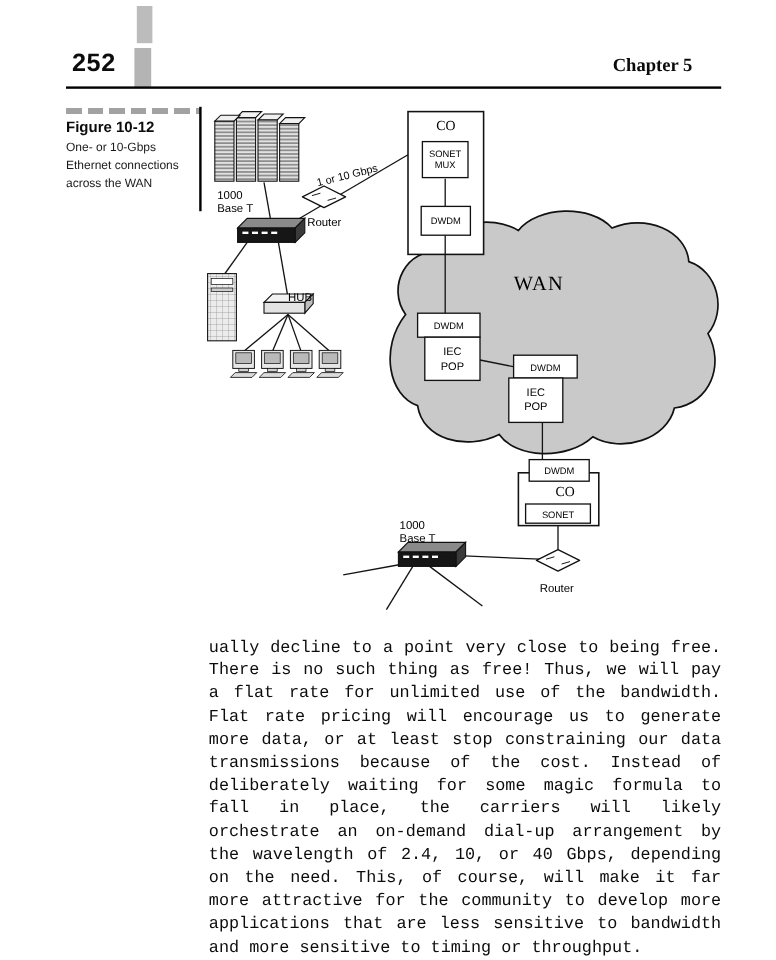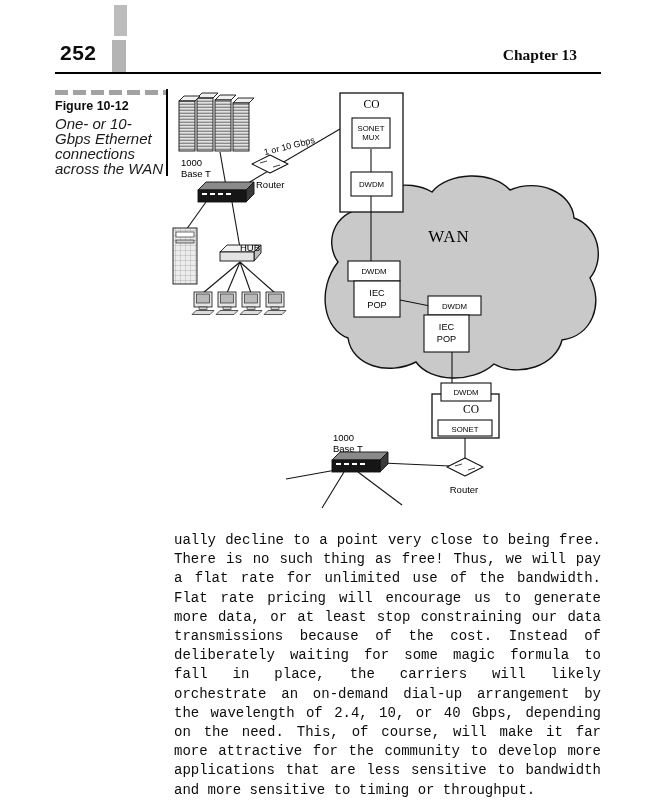--- a/index.html
+++ b/index.html
@@ -7,37 +7,37 @@
         font-family:"Liberation Sans",sans-serif;color:#0c0c0c;}
   .abs{position:absolute;}
   .page-number{left:60px;top:41px;font-size:21px;font-weight:bold;letter-spacing:.5px;}
   .chapter{right:70px;top:46px;font-size:15.5px;font-weight:bold;font-family:"Liberation Serif",serif;}
   .header-rule{left:55px;top:72px;width:546px;height:2.2px;background:#000;}
   .graybar-top{left:114px;top:5px;width:13px;height:31px;background:#bcbcbc;}
   .graybar-bottom{left:112px;top:40px;width:14px;height:33px;background:#b4b4b4;}
   .fig-dashes{left:55px;top:90px;width:112px;height:5px;
               background:repeating-linear-gradient(90deg,#a2a2a2 0 13px,transparent 13px 18px);}
   .fig-label{left:55px;top:99px;font-size:12.5px;font-weight:bold;text-align:center;}
-  .fig-caption{left:55px;top:116px;width:110px;font-size:15px;font-style:italic;line-height:15px;color:#1a1a1a;}
+  .fig-caption{left:55px;top:116px;width:110px;font-size:10px;line-height:15px;color:#1a1a1a;}
   .fig-rule{left:166px;top:89px;width:2px;height:87px;background:#000;}
   .bodytext{left:174px;top:531px;width:427px;font-family:Liberation Mono, monospace;
             font-size:14px;line-height:19.2px;text-align:justify;color:#0c0c0c;}
   svg.diagram{position:absolute;left:0;top:0;}
   .t-sans{font-family:"Liberation Sans",sans-serif;fill:#000;}
   .t-serif{font-family:"Liberation Serif",serif;fill:#000;}
 </style>
 </head>
 <body>
 
 <div class="page">
 
   <div class="abs graybar-top"></div>
   <div class="abs graybar-bottom"></div>
   <div class="abs page-number">252</div>
-  <div class="abs chapter">Chapter 13</div>
+  <div class="abs chapter">Chapter 5</div>
   <div class="abs header-rule"></div>
 
   <div class="abs fig-dashes"></div>
   <div class="abs fig-label">Figure 10-12</div>
   <div class="abs fig-caption">One- or 10-Gbps Ethernet connections across the WAN</div>
   <div class="abs fig-rule"></div>
 
   <svg class="diagram" width="647" height="530" viewBox="0 0 647 530">
     <defs>
       <pattern id="stripes" width="4" height="3" patternUnits="userSpaceOnUse">

